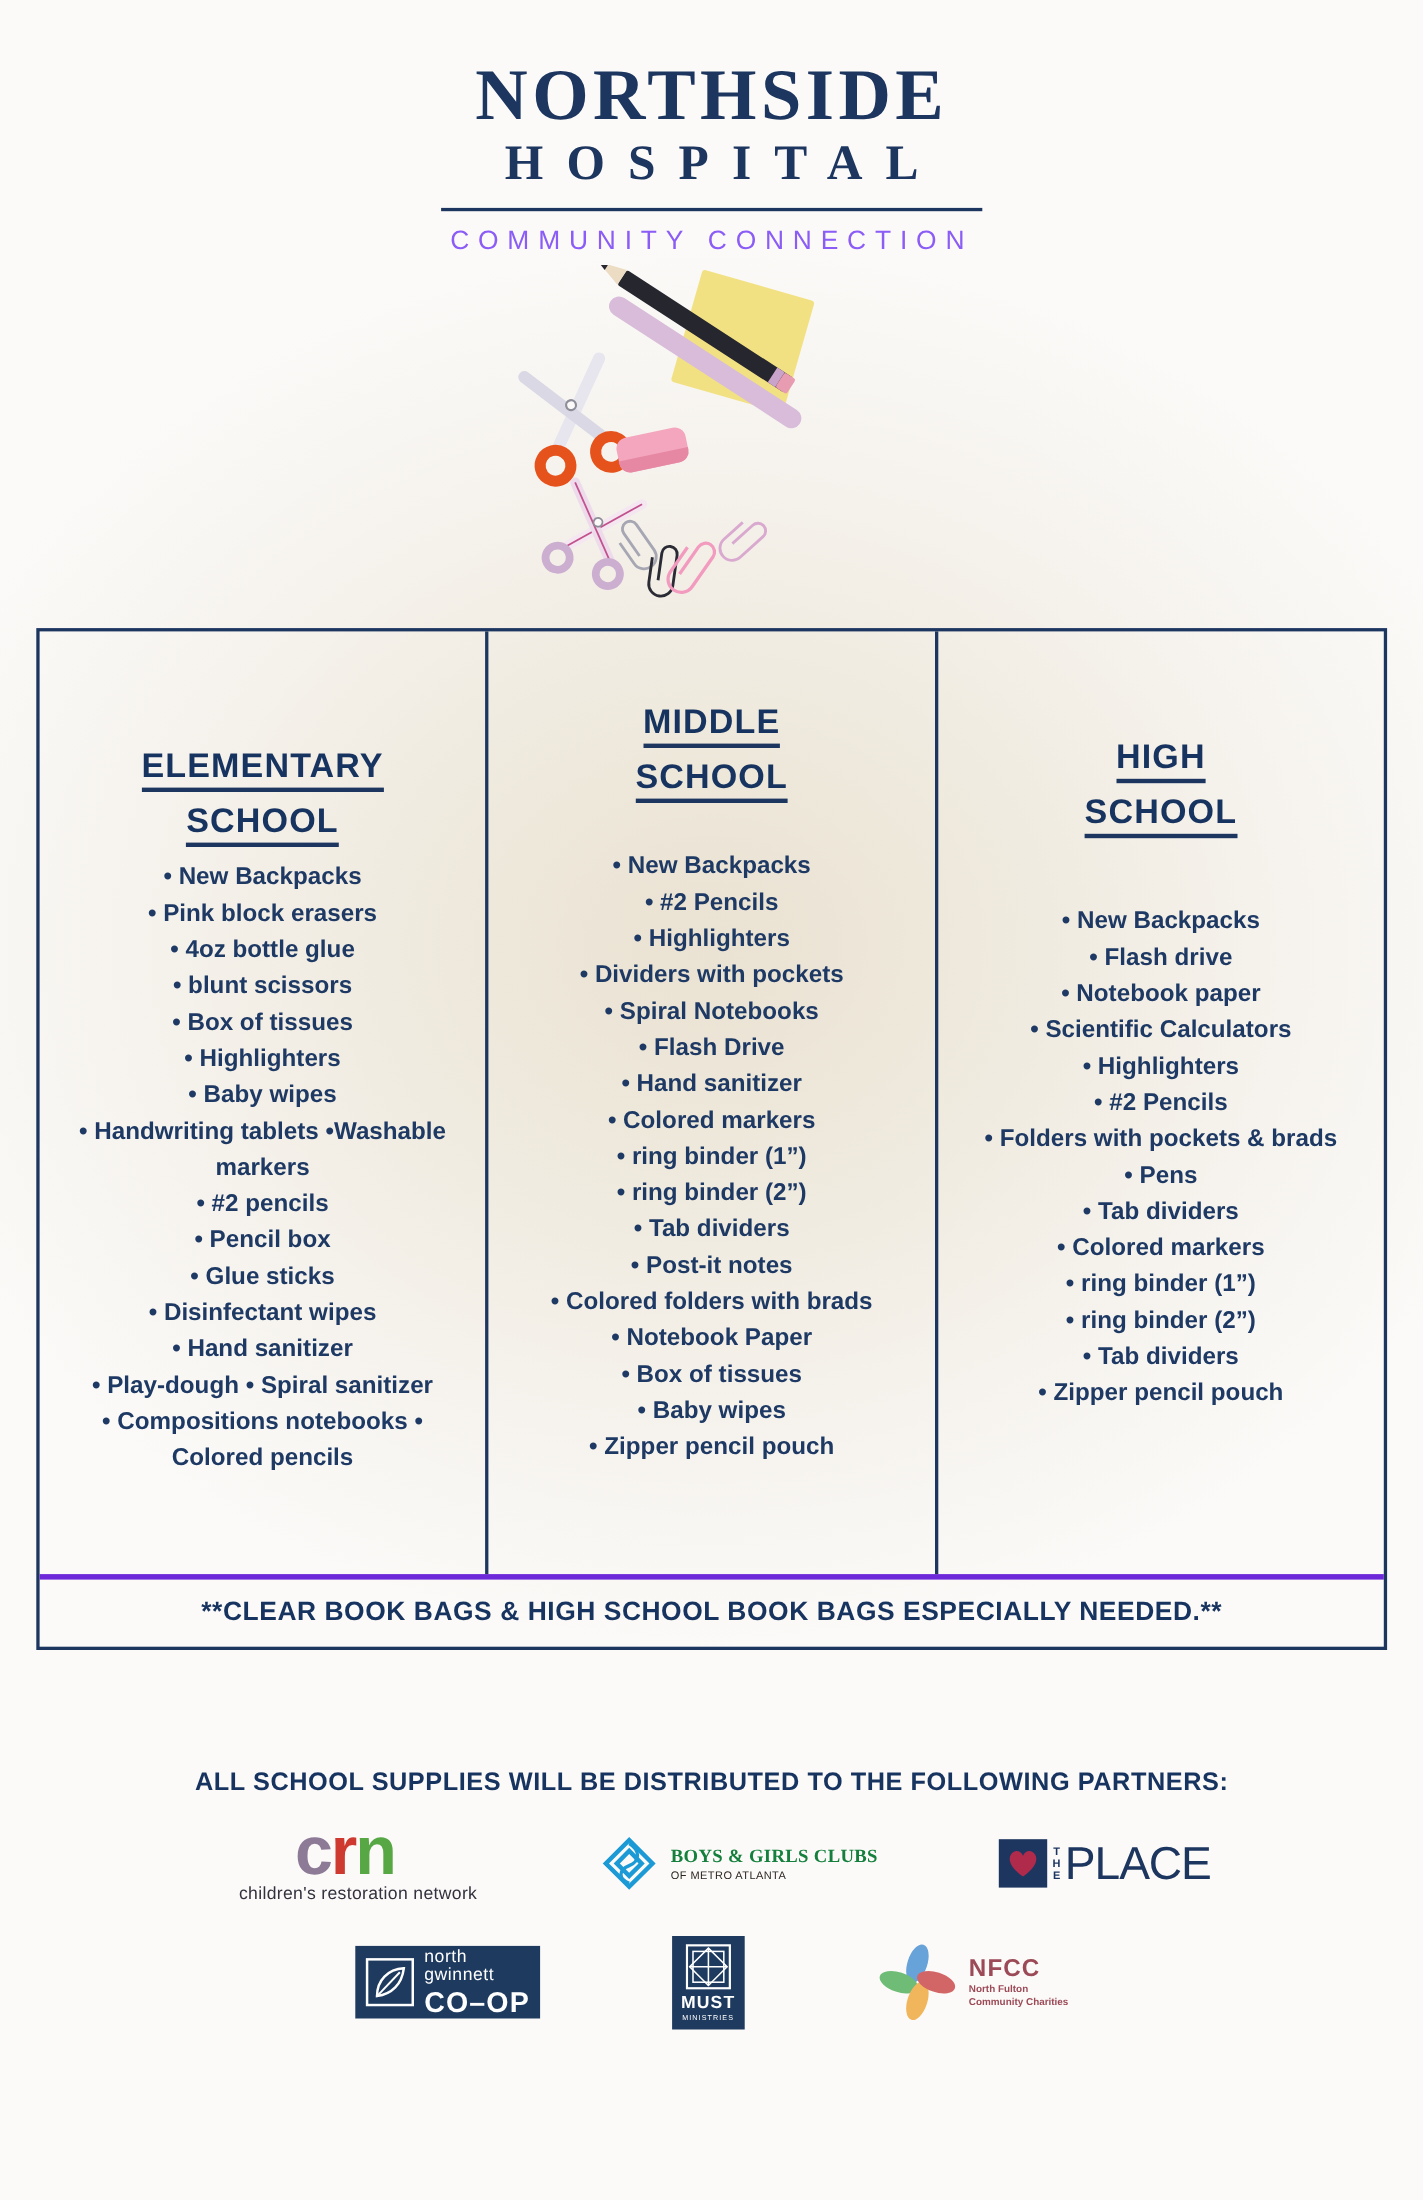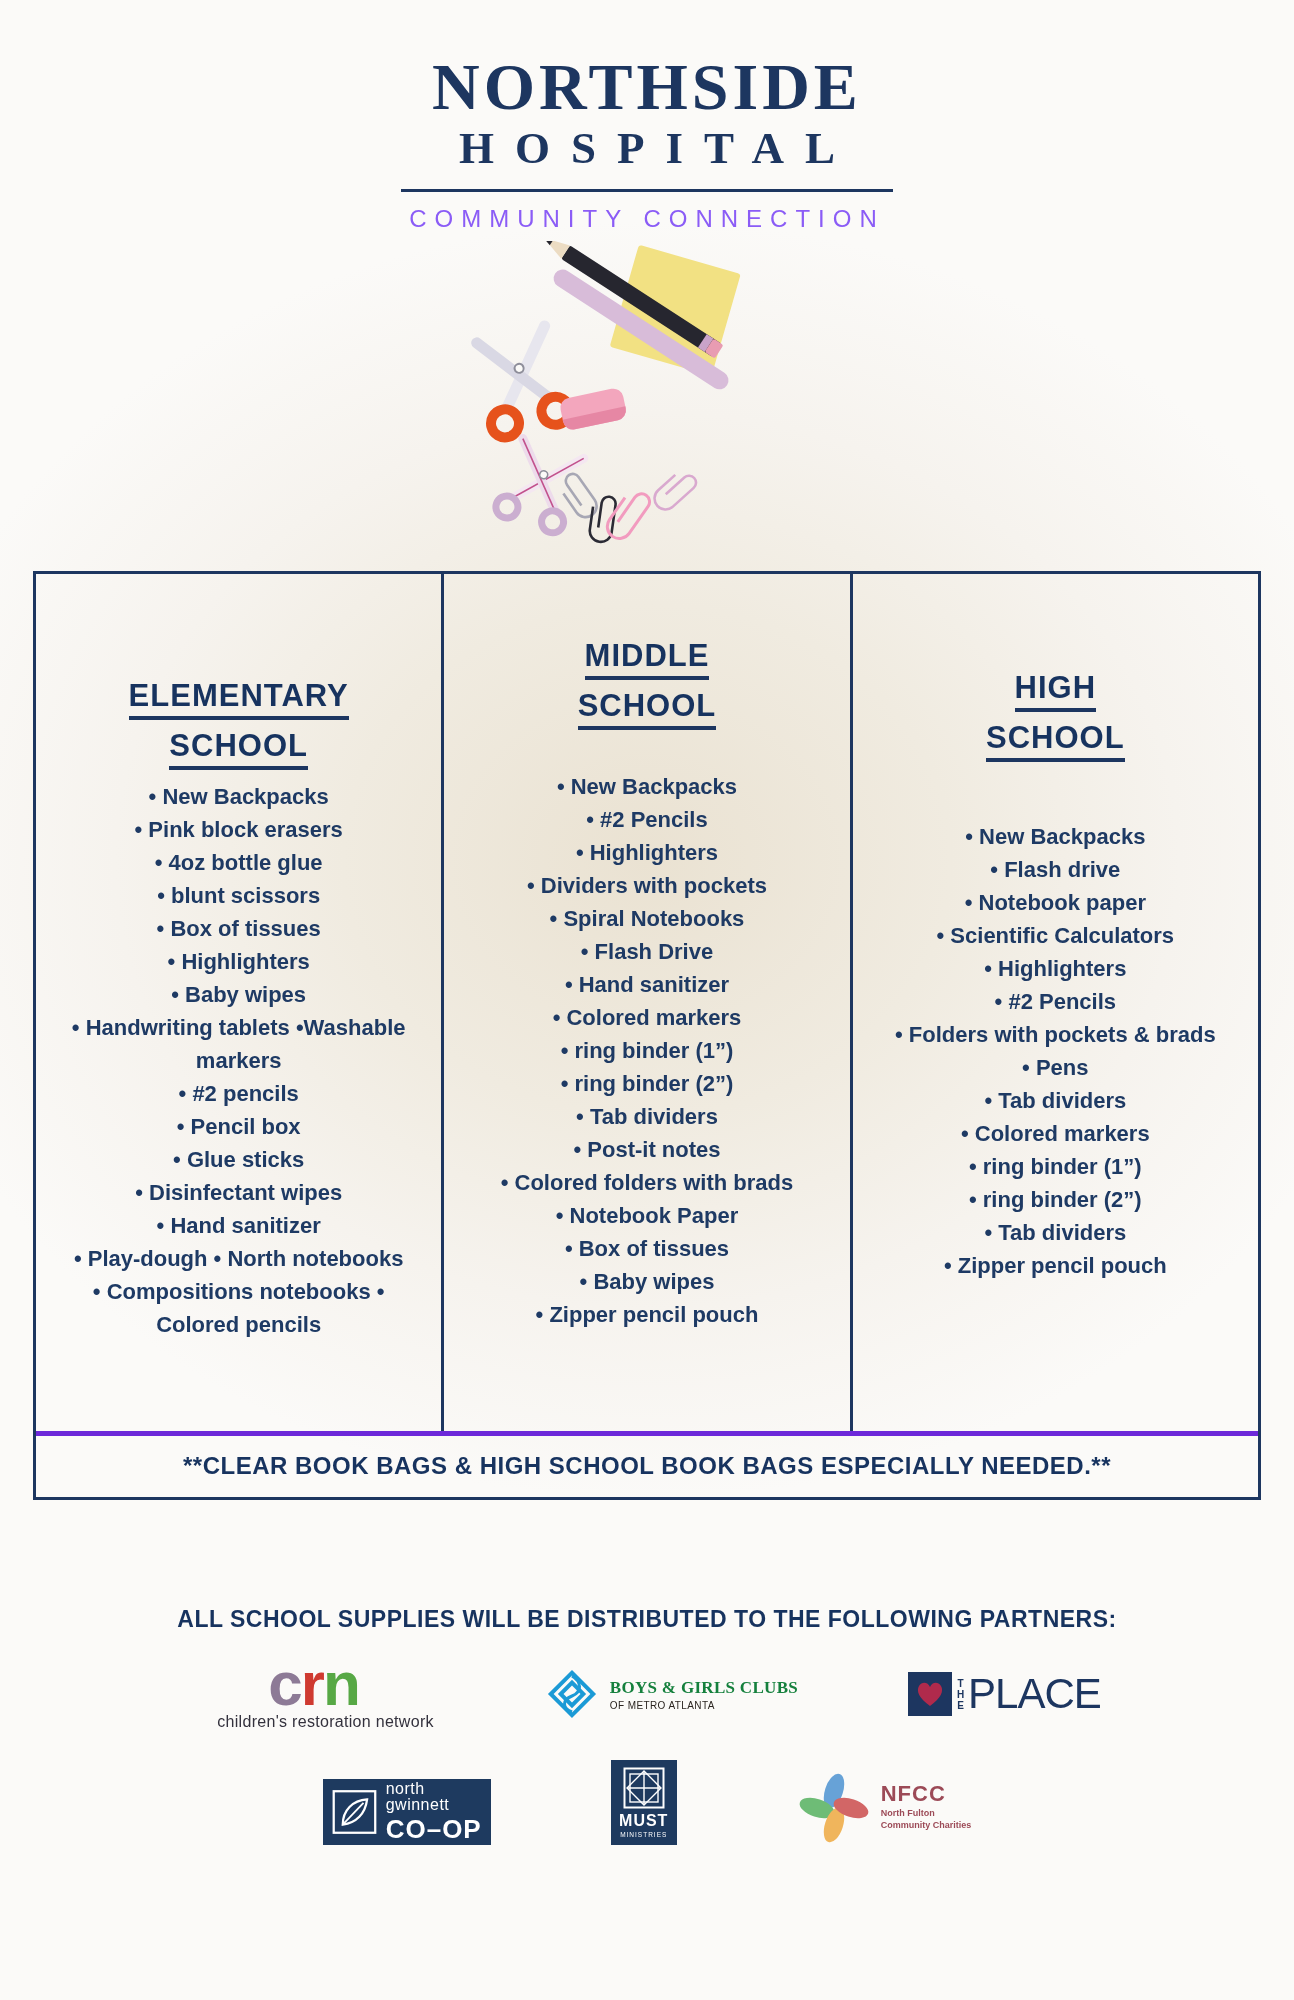--- a/index.html
+++ b/index.html
@@ -42,21 +42,21 @@
   li.item::before{content:"• ";}
   .notice-row{
     border-top:5px solid #6d28d9;height:61px;display:flex;align-items:center;justify-content:center;
     font-size:24px;font-weight:700;letter-spacing:0.5px;color:#17335f;
   }
   
   .partners{ text-align:center; margin-top:106px; }
   .partners-heading{font-size:23px;font-weight:700;letter-spacing:0.5px;color:#17335f;}
   .logo-row{display:flex;justify-content:center;align-items:center;gap:110px;}
   .logo-row.row1{margin-top:26px;}
-  .logo-row.row2{margin-top:30px;gap:120px;align-items:flex-end;}
+  .logo-row.row2{margin-top:30px;gap:120px;}
   .logo{display:flex;align-items:center;}
   
   .crn{flex-direction:column;line-height:1;}
   .crn-letters{font-weight:700;font-size:62px;letter-spacing:-2px;line-height:0.8;}
   .crn-c{color:#8d7a96;} .crn-r{color:#cf3a30;} .crn-n{color:#57a845;}
   .crn-tagline{font-size:16px;color:#33313d;margin-top:6px;letter-spacing:0.3px;margin-left:24px;}
   
   .bgc{gap:10px;}
   .bgc-text{text-align:left;}
   .bgc-line1{font-family:"Liberation Serif",serif;font-weight:700;font-size:17px;color:#15803d;letter-spacing:0.3px;}
@@ -166,21 +166,21 @@
             <li class="item">blunt scissors</li>
             <li class="item">Box of tissues</li>
             <li class="item">Highlighters</li>
             <li class="item">Baby wipes</li>
             <li class="item">Handwriting tablets •Washable markers</li>
             <li class="item">#2 pencils</li>
             <li class="item">Pencil box</li>
             <li class="item">Glue sticks</li>
             <li class="item">Disinfectant wipes</li>
             <li class="item">Hand sanitizer</li>
-            <li class="item">Play-dough • North notebooks</li>
+            <li class="item">Play-dough • Spiral sanitizer</li>
             <li class="item">Compositions notebooks • Colored pencils</li>
           </ul>
       </div>
 
       <div class="col col-middle">
         <div class="col-title">
           <span class="tline"><span>MIDDLE</span></span>
           <span class="tline"><span>SCHOOL</span></span>
         </div>
         <ul class="items">

